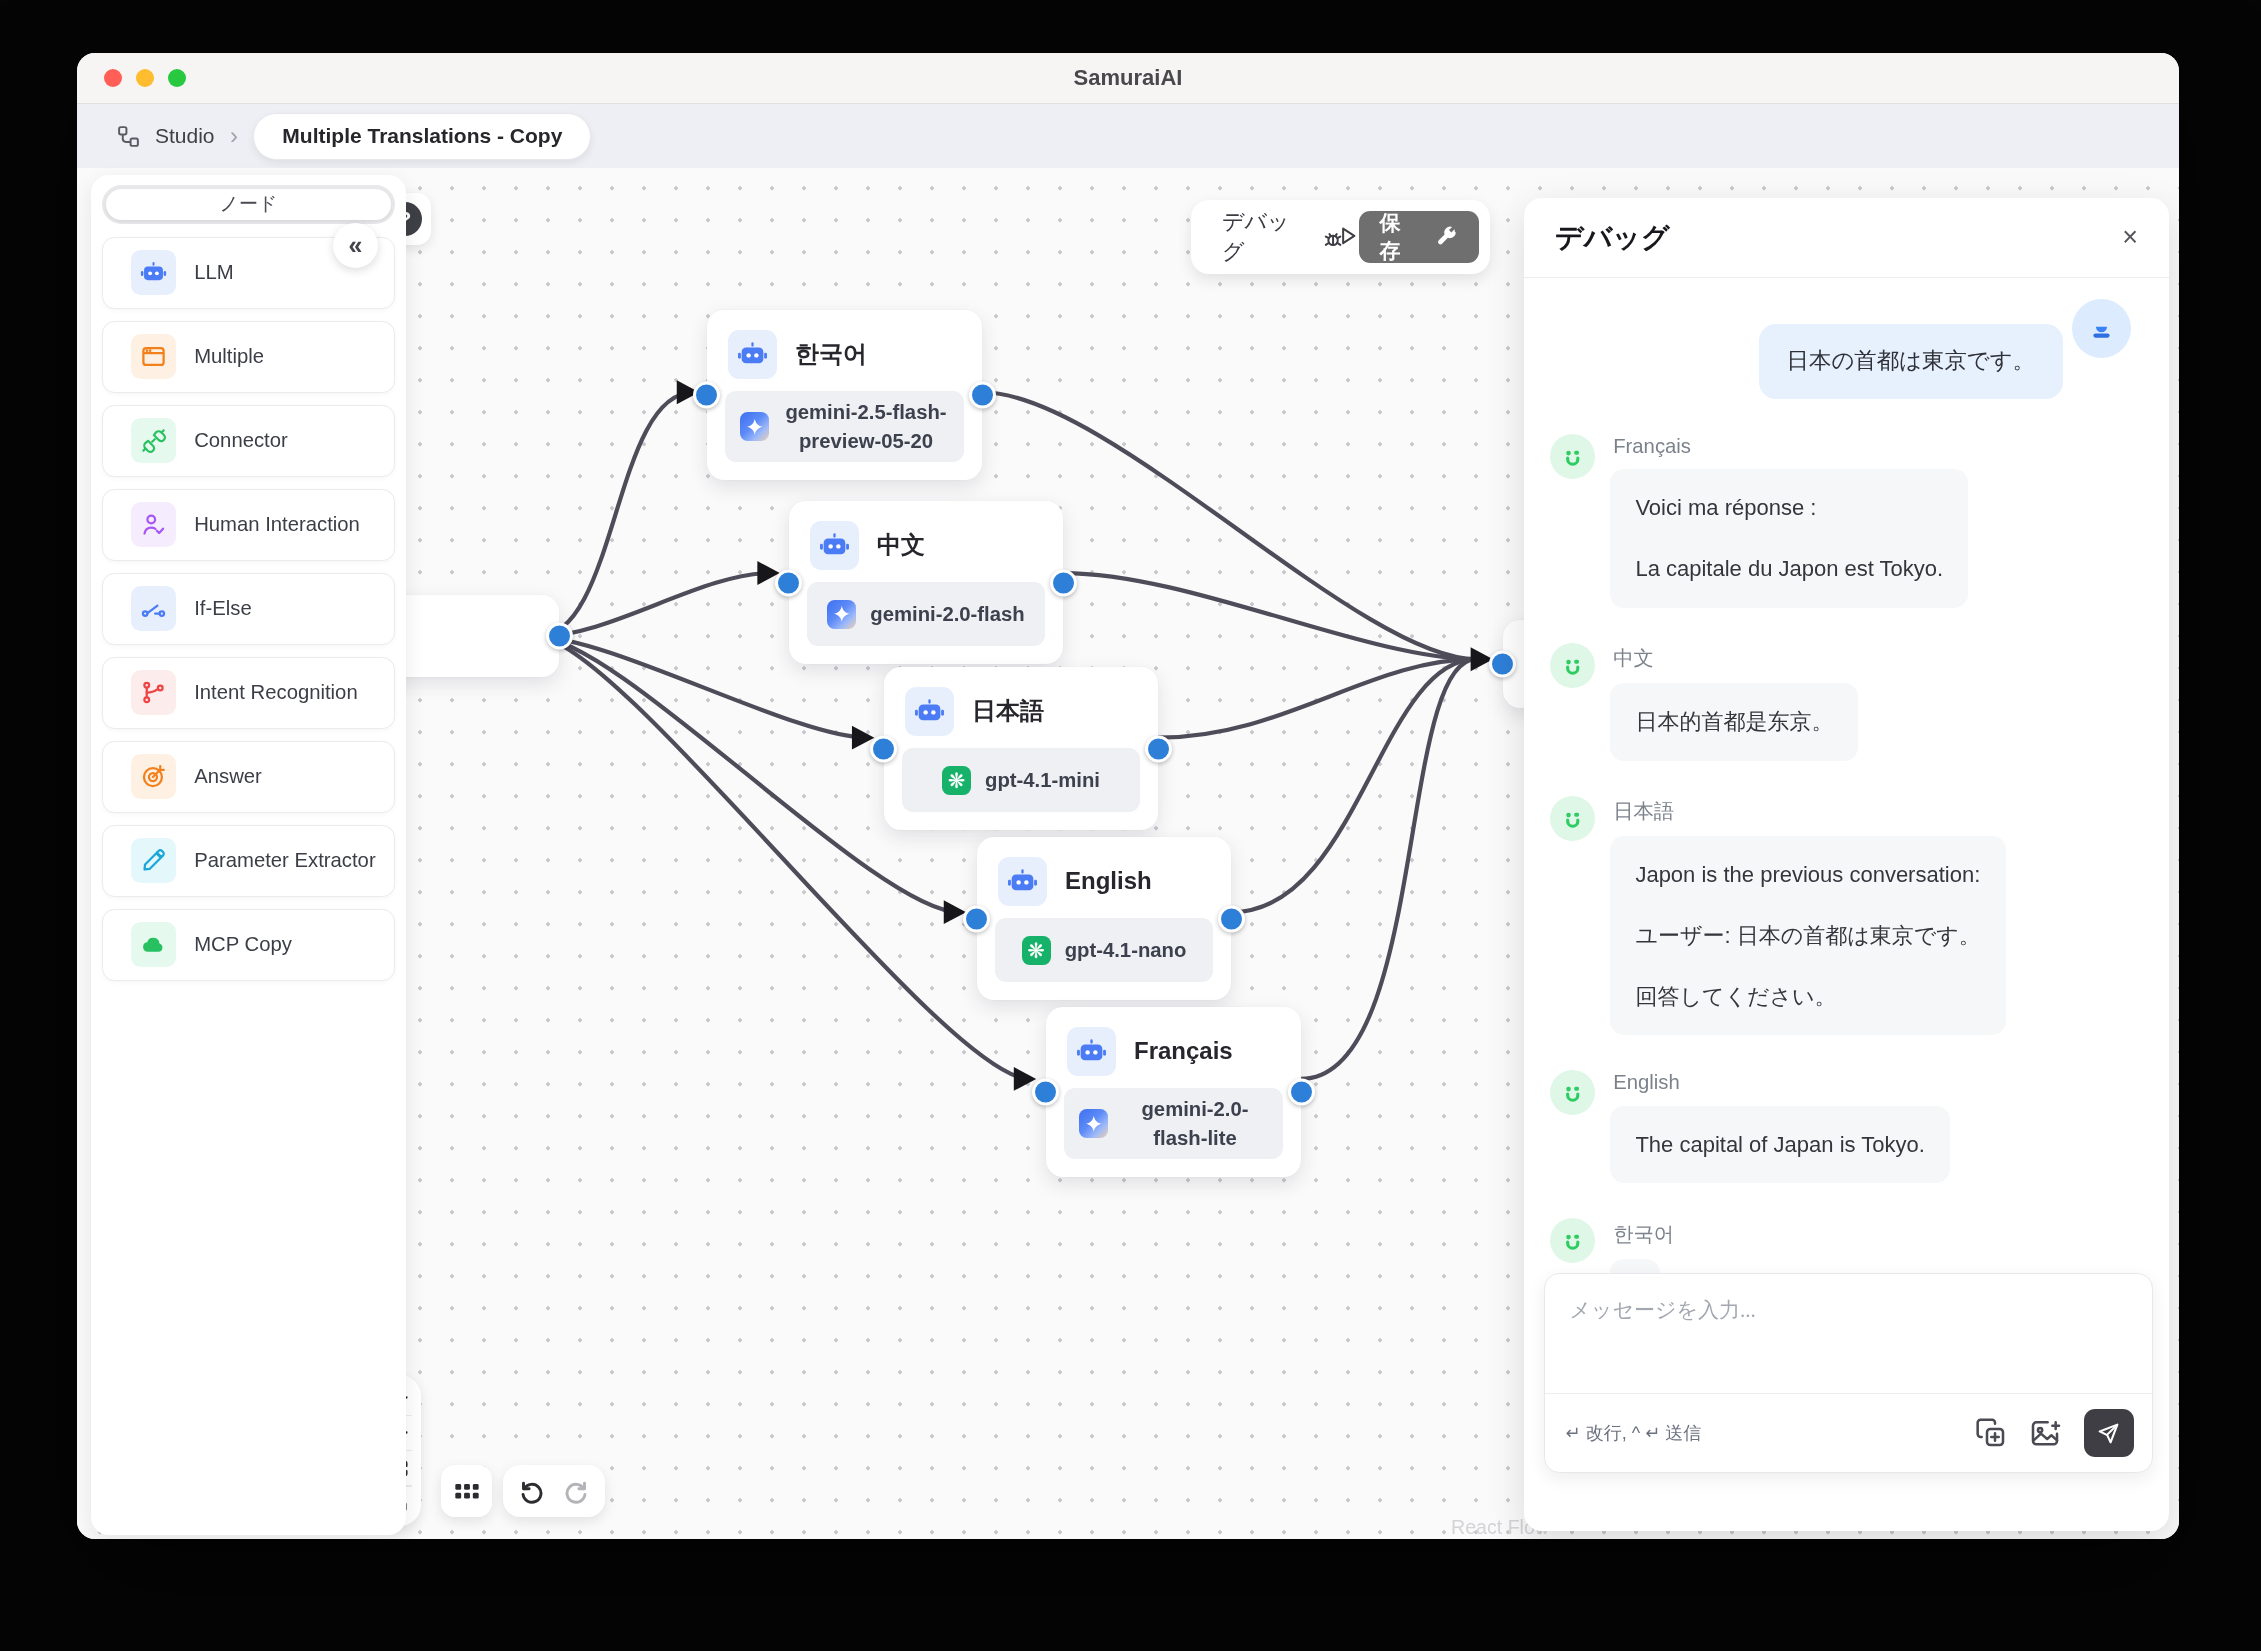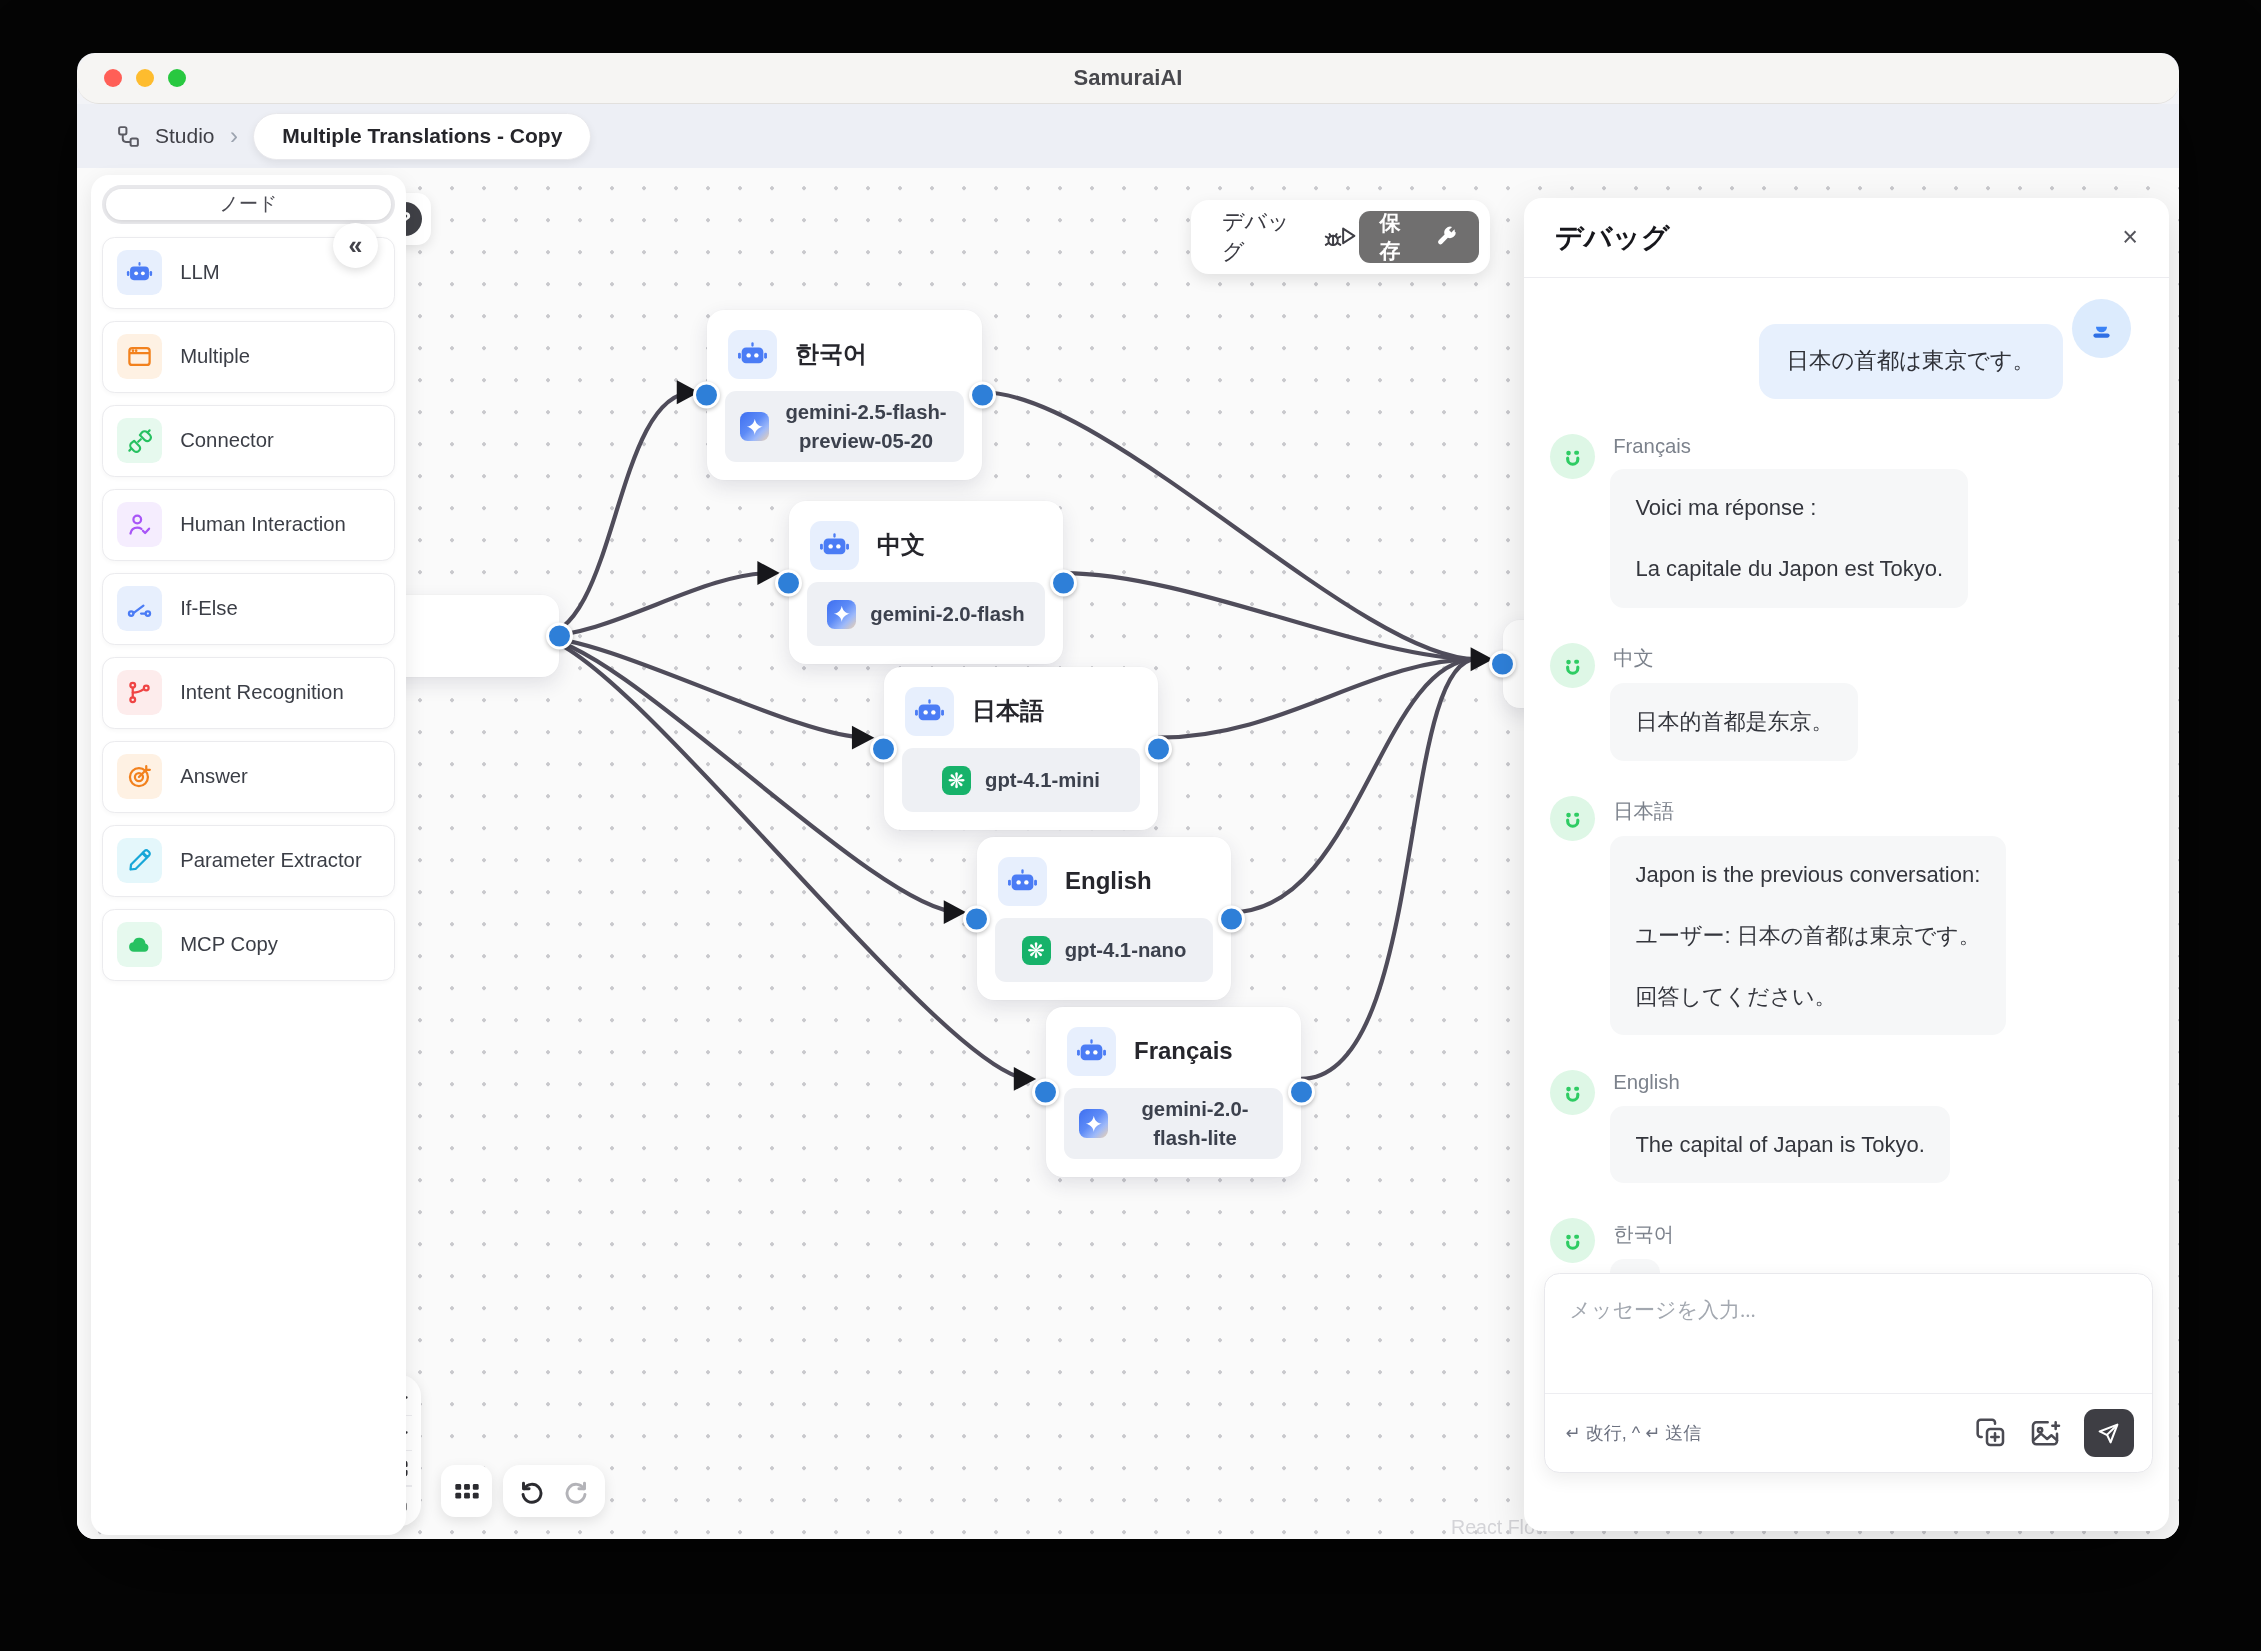--- a/index.html
+++ b/index.html
@@ -2,21 +2,21 @@
 <html style="font-size:11.2px"><head>
 <meta charset="utf-8">
 <style>
   html,body{margin:0;padding:0;background:#050505;}
   body{width:2261px;height:1652px;overflow:hidden;font-family:"Liberation Sans","DejaVu Sans",sans-serif;}
   .stage{position:relative;width:2261px;height:1652px;background:#050505;}
   .window{position:absolute;left:77px;top:53px;width:2102px;height:1486px;background:#f2f3f7;
     border-radius:18px;overflow:hidden;box-shadow:0 35px 98px rgba(0,0,0,.6);}
   
   .titlebar{position:relative;height:50px;background:#f6f5f3;border-bottom:1.4px solid #e2e0dd;
-    display:flex;align-items:center;justify-content:center;border-radius:22px;}
+    display:flex;align-items:center;justify-content:center;}
   .lights{position:absolute;left:27px;top:0;height:100%;display:flex;align-items:center;gap:14px;}
   .light{width:18px;height:18px;border-radius:50%;}
   .light.red{background:#ff5f57;}.light.yellow{background:#febc2e;}.light.green{background:#28c840;}
   .win-title{font-size:22px;font-weight:bold;color:#48484d;}
   
   .breadcrumb{height:64px;background:#edeff5;display:flex;align-items:center;padding-left:39px;gap:14px;}
   .crumb-icon{width:25px;height:25px;color:#5b5b63;}
   .crumb-studio{font-size:21px;color:#3f3f46;}
   .crumb-sep{font-size:24px;color:#9ca3af;margin:0 1.4px;}
   .crumb-pill{background:#fff;border:1.4px solid #e8e8ec;border-radius:24px;height:45px;display:flex;
@@ -48,21 +48,21 @@
   .handle.in{left:-14px;top:50%;transform:translateY(-50%);}
   .handle.out{right:-14px;top:50%;transform:translateY(-50%);}
   .start-node{display:flex;align-items:center;padding-left:21px;font-size:24px;font-weight:bold;color:#2c2c33;}
   
   .sidebar{position:absolute;left:14px;top:7px;width:315px;height:1360px;background:#fff;
     border-radius:18px;z-index:6;box-shadow:0 7px 21px rgba(0,0,0,.09);}
   .side-tabs{margin:9.8px 11.2px 12.6px 11.2px;background:#e8e8eb;border-radius:700px;padding:4.2px;display:flex;}
   .side-tab{flex:1;background:#fff;border-radius:700px;height:31px;display:flex;align-items:center;
     justify-content:center;font-size:19px;color:#4a4a52;box-shadow:0 1.4px 3.5px rgba(0,0,0,.08);}
   .side-item{margin:0 11.2px 12px 11.2px;height:70px;background:#fff;border:1.4px solid #ebebee;
-    border-radius:12.6px;display:flex;align-items:center;gap:18px;padding-left:14px;
+    border-radius:12.6px;display:flex;align-items:center;gap:18px;padding-left:28px;
     box-shadow:0 1.4px 4.2px rgba(0,0,0,.03);}
   .side-icon-tile{width:45px;height:45px;border-radius:9.8px;flex:none;display:flex;
     align-items:center;justify-content:center;}
   .side-icon-tile svg{width:27px;height:27px;}
   .side-label{font-size:20.3px;color:#3b3e46;font-weight:500;}
   .collapse-btn{position:absolute;left:256px;top:55px;width:45px;height:45px;border-radius:50%;
     background:#fff;z-index:7;display:flex;align-items:center;justify-content:center;
     font-size:25px;color:#43434a;box-shadow:0 2.8px 9.8px rgba(0,0,0,.14);font-weight:bold;}
   .help-btn{position:absolute;left:302px;top:25px;width:52px;height:52px;border-radius:14px;
     background:#fff;z-index:5;display:flex;align-items:center;justify-content:center;

